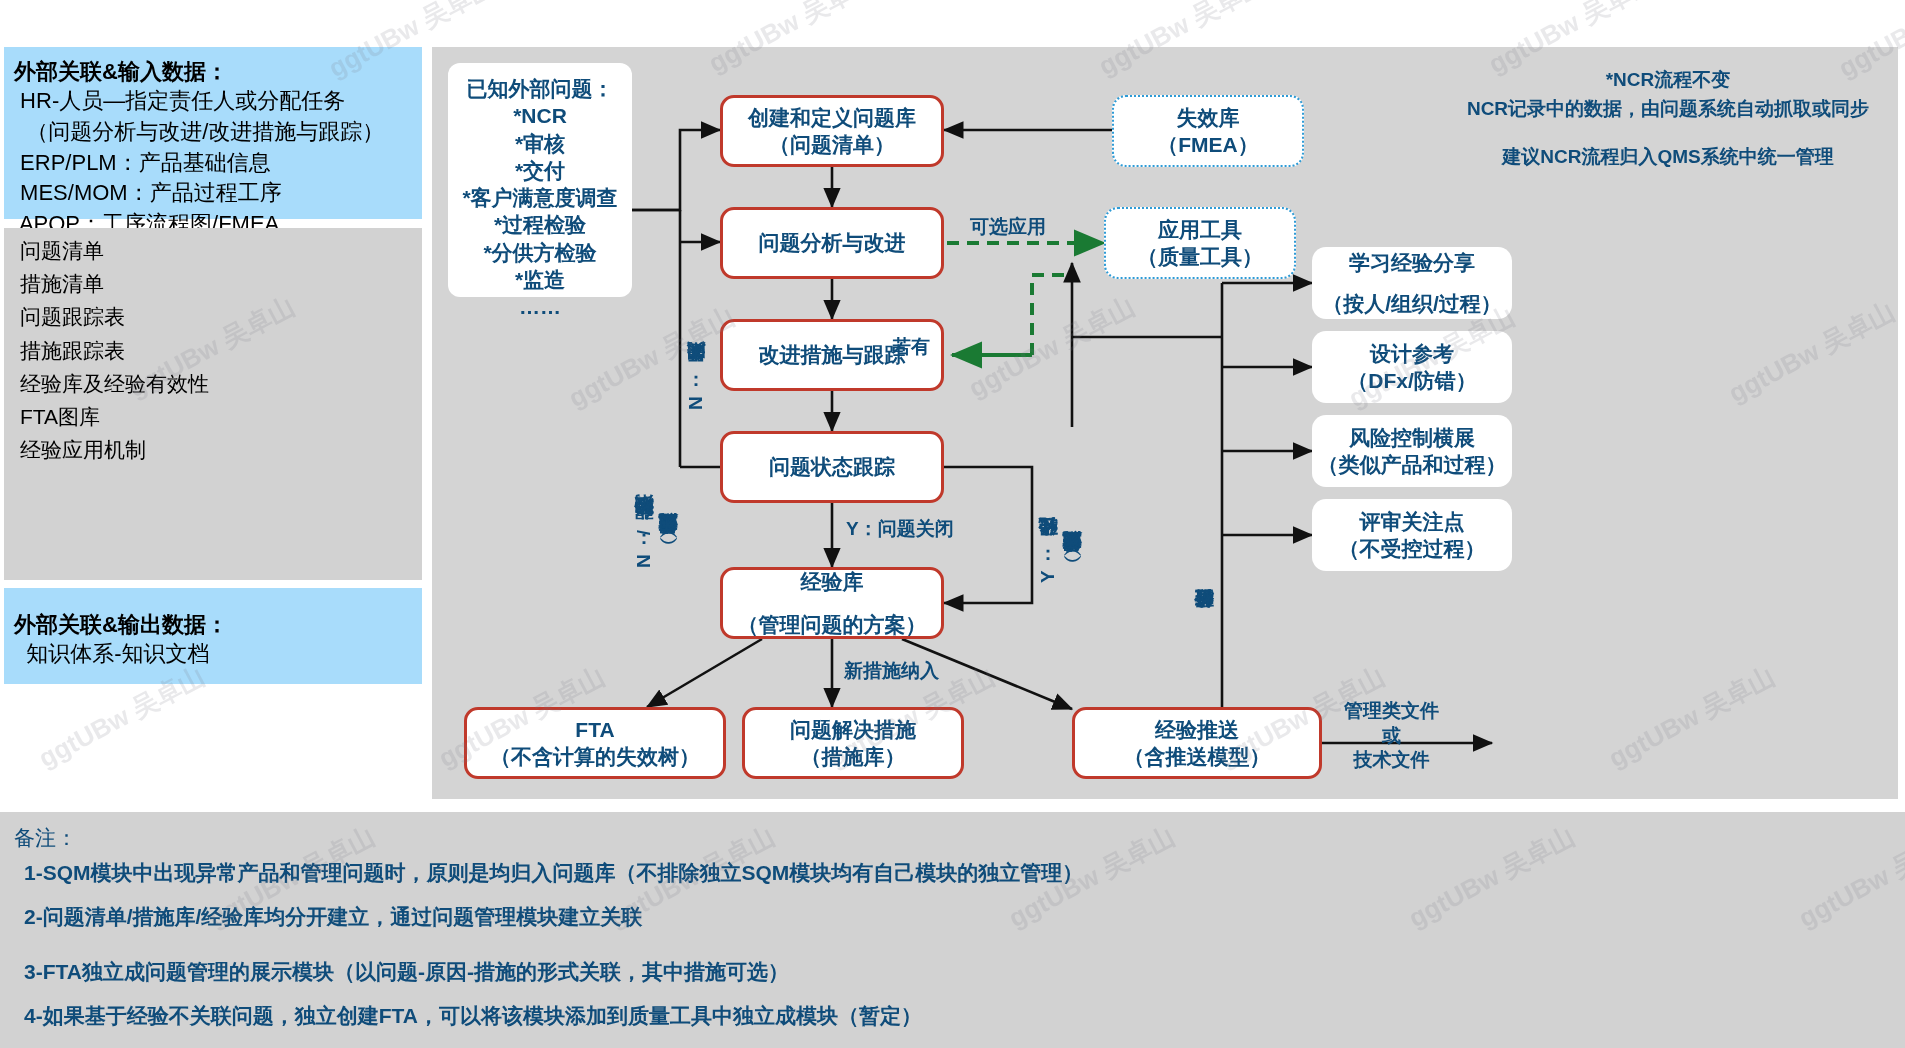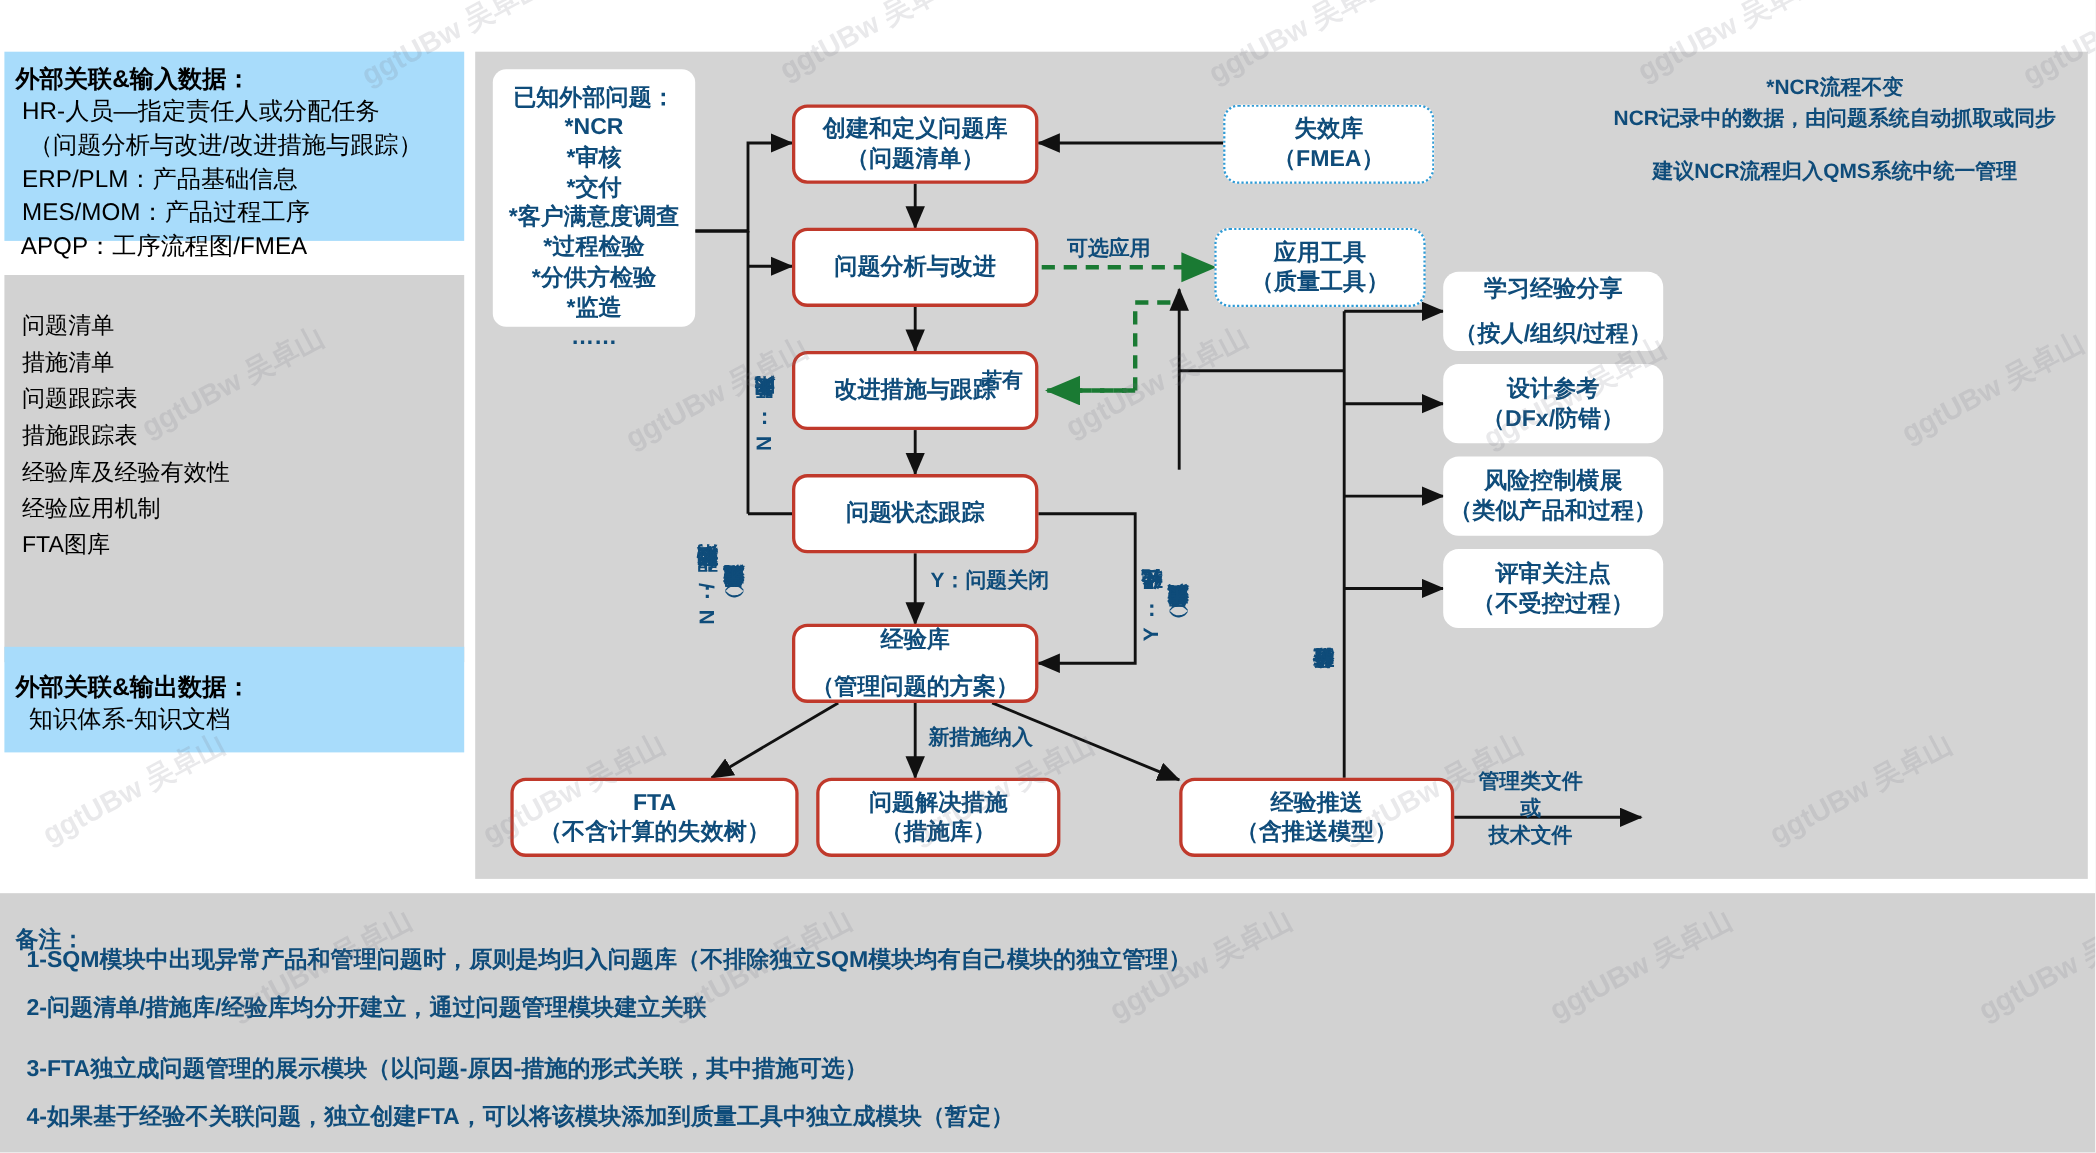--- a/index.html
+++ b/index.html
@@ -116,21 +116,21 @@
 
   
   #footer {
     position: absolute;
     left: 0; top: 812px;
     width: 1905px; height: 236px;
     background: #d2d2d2;
     color: #0f4c7a;
   }
   #footer .ft-title {
-    font-weight: bold; font-size: 21px; margin-top: 16px;
+    font-weight: normal; font-size: 21px;
   }
   #footer .ft-line {
     font-weight: bold; font-size: 21px;
     line-height: 1.26;
   }
 
   
   .wm {
     position: absolute;
     color: rgba(120,120,130,0.16);
@@ -149,28 +149,28 @@
 
   <div class="panel blue-panel" style="left:4px; top:47px; width:418px; height:172px; padding:10px 8px 6px 10px;">
     <div class="pnl-title">外部关联&amp;输入数据：</div>
     <div class="pnl-line"> HR-人员—指定责任人或分配任务</div>
     <div class="pnl-line">  （问题分析与改进/改进措施与跟踪）</div>
     <div class="pnl-line"> ERP/PLM：产品基础信息</div>
     <div class="pnl-line"> MES/MOM：产品过程工序</div>
     <div class="pnl-line"> APQP：工序流程图/FMEA</div>
   </div>
 
-  <div class="panel gray-panel" style="left:4px; top:228px; width:418px; height:352px; padding:30px 8px 6px 16px;margin-top:22px;">
+  <div class="panel gray-panel" style="left:4px; top:228px; width:418px; height:352px; padding:6px 8px 6px 16px;">
     <div class="list-line">问题清单</div>
     <div class="list-line">措施清单</div>
     <div class="list-line">问题跟踪表</div>
     <div class="list-line">措施跟踪表</div>
     <div class="list-line">经验库及经验有效性</div>
+    <div class="list-line">FTA图库</div>
     <div class="list-line">经验应用机制</div>
-    <div class="list-line">FTA图库</div>
   </div>
 
   <div class="panel blue-panel" style="left:4px; top:588px; width:418px; height:96px; padding:22px 8px 6px 10px;">
     <div class="pnl-title">外部关联&amp;输出数据：</div>
     <div class="pnl-line">  知识体系-知识文档</div>
   </div>
 
   <div id="flow">
 
     <svg id="wires" viewBox="0 0 1466 752">

